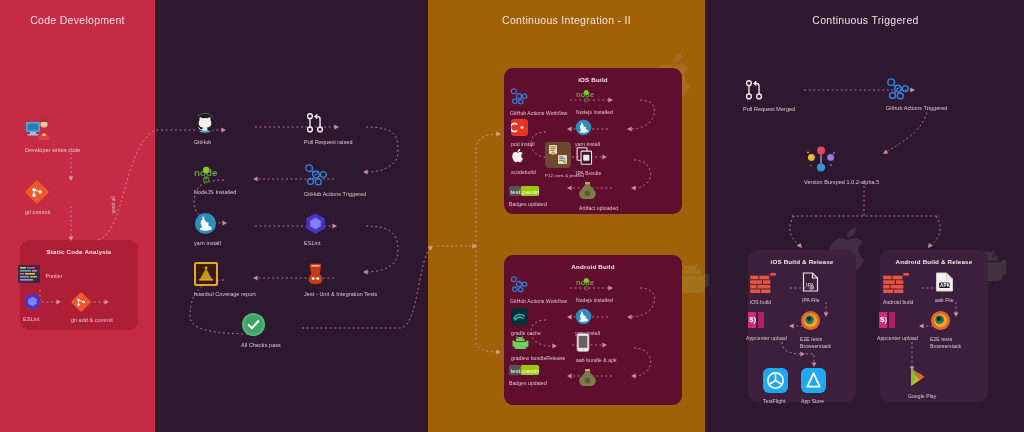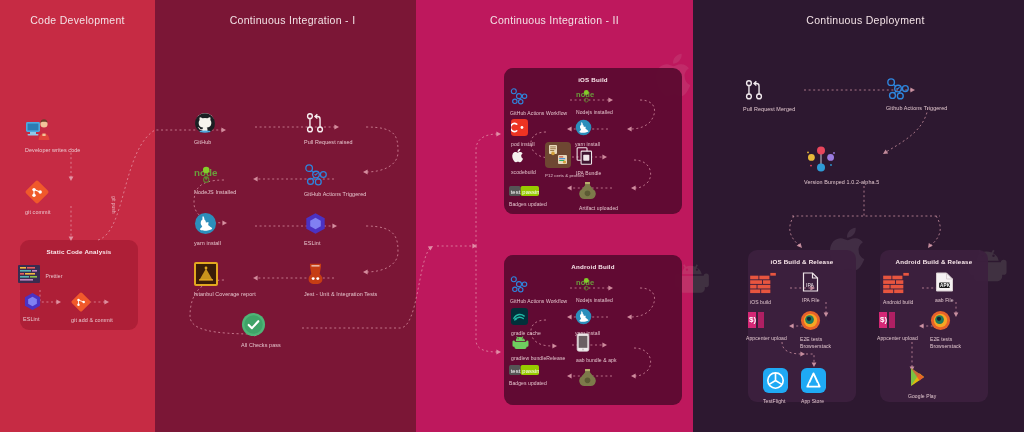--- a/index.html
+++ b/index.html
@@ -8,21 +8,21 @@
     width: 1024px; height: 432px;
     overflow: hidden;
     font-family: "Liberation Sans", sans-serif;
     background: #2D1830;
   }
   #stage { position: relative; width: 1024px; height: 432px; }
 
   .panel { position: absolute; top: 0; height: 432px; overflow: hidden; }
   #panel-0 { left: 0;   width: 155px; background: #C62B44; }
   #panel-1 { left: 155px; width: 275px; background: #7B1636; }
-  #panel-2 { left: 416px; width: 277px; background: #be185d; }
+  #panel-2 { left: 428px; width: 277px; background: #a16207; }
   #panel-3 { left: 707px; width: 317px; background: #2D1830; }
 
   .panel-title {
     position: absolute; top: 14px; left: 0; width: 100%;
     text-align: center;
     font-size: 10.5px; font-weight: normal;
     letter-spacing: .3px;
     color: #F3E2E6;
   }
 
@@ -78,28 +78,25 @@
   }
 </style>
 </head>
 <body>
 
 <div id="stage">
 
   <div class="panel" id="panel-0">
     <div class="panel-title">Code Development</div>
   </div>
-  <div class="panel" id="panel-1">
-    <div class="panel-title">Continuous Integration - I</div>
-  </div>
   <div class="panel" id="panel-2">
     <div class="panel-title">Continuous Integration - II</div>
   </div>
   <div class="panel" id="panel-3">
-    <div class="panel-title">Continuous Deployment</div>
+    <div class="panel-title">Continuous Triggered</div>
   </div>
 
   <svg class="watermark" style="left:652px; top:48px; width:48px; height:54px;" viewBox="0 0 24 28">
     <path fill="#D9A9BD" d="M16.4 14.6c0-2.7 2.2-4 2.3-4.1-1.3-1.8-3.2-2.1-3.9-2.1-1.7-.2-3.3 1-4.1 1-.9 0-2.2-1-3.6-1-1.8 0-3.6 1.1-4.5 2.7-2 3.4-.5 8.4 1.4 11.1.9 1.3 2 2.8 3.4 2.8 1.4-.1 1.9-.9 3.6-.9s2.1.9 3.6.9c1.5 0 2.4-1.3 3.3-2.7 1-1.5 1.5-3 1.5-3.1-.1 0-2.9-1.1-2.9-4.4zM13.8 6.5c.8-.9 1.3-2.2 1.1-3.5-1.1.1-2.5.8-3.3 1.7-.7.8-1.3 2.1-1.1 3.4 1.2.1 2.5-.6 3.3-1.6z"></path>
   </svg>
   <svg class="watermark" style="left:672px; top:262px; width:40px; height:36px;" viewBox="0 0 28 22">
     <path fill="#BFD9B0" d="M5 8h18v9a3 3 0 0 1-3 3H8a3 3 0 0 1-3-3V8zM2.2 8.2a1.8 1.8 0 0 1 3.6 0v6a1.8 1.8 0 0 1-3.6 0v-6zm20 0a1.8 1.8 0 0 1 3.6 0v6a1.8 1.8 0 0 1-3.6 0v-6zM8.8 2.2 7.8.6l1-.6 1 1.7a8.6 8.6 0 0 1 6.4 0L17.2 0l1 .6-1 1.6A6.6 6.6 0 0 1 20.8 7H7.2a6.6 6.6 0 0 1 1.6-4.8zM10.5 4.6a.8.8 0 1 0 0-1.6.8.8 0 0 0 0 1.6zm7 0a.8.8 0 1 0 0-1.6.8.8 0 0 0 0 1.6z"></path>
   </svg>
   <svg class="watermark" style="left:826px; top:222px; width:48px; height:54px;" viewBox="0 0 24 28">
     <path fill="#C9BCC9" d="M16.4 14.6c0-2.7 2.2-4 2.3-4.1-1.3-1.8-3.2-2.1-3.9-2.1-1.7-.2-3.3 1-4.1 1-.9 0-2.2-1-3.6-1-1.8 0-3.6 1.1-4.5 2.7-2 3.4-.5 8.4 1.4 11.1.9 1.3 2 2.8 3.4 2.8 1.4-.1 1.9-.9 3.6-.9s2.1.9 3.6.9c1.5 0 2.4-1.3 3.3-2.7 1-1.5 1.5-3 1.5-3.1-.1 0-2.9-1.1-2.9-4.4zM13.8 6.5c.8-.9 1.3-2.2 1.1-3.5-1.1.1-2.5.8-3.3 1.7-.7.8-1.3 2.1-1.1 3.4 1.2.1 2.5-.6 3.3-1.6z"></path>

